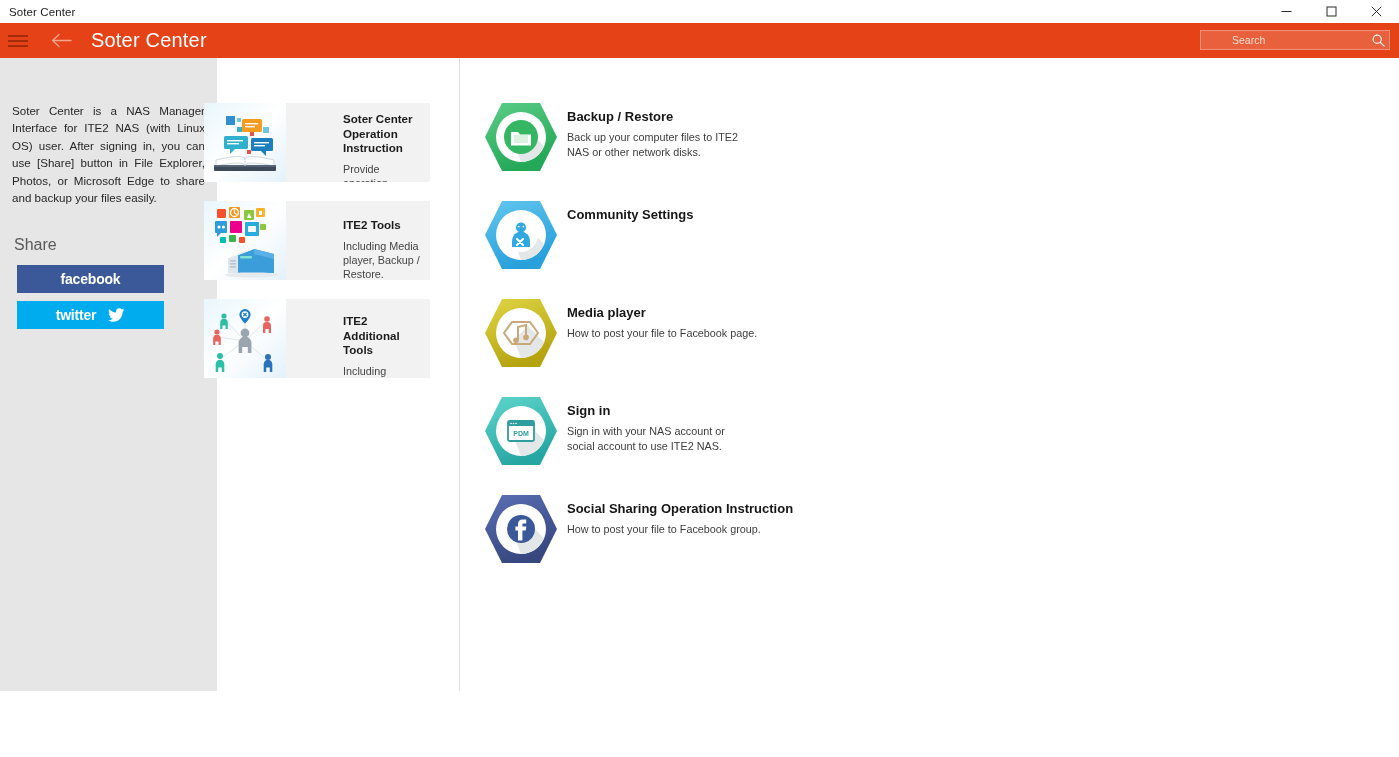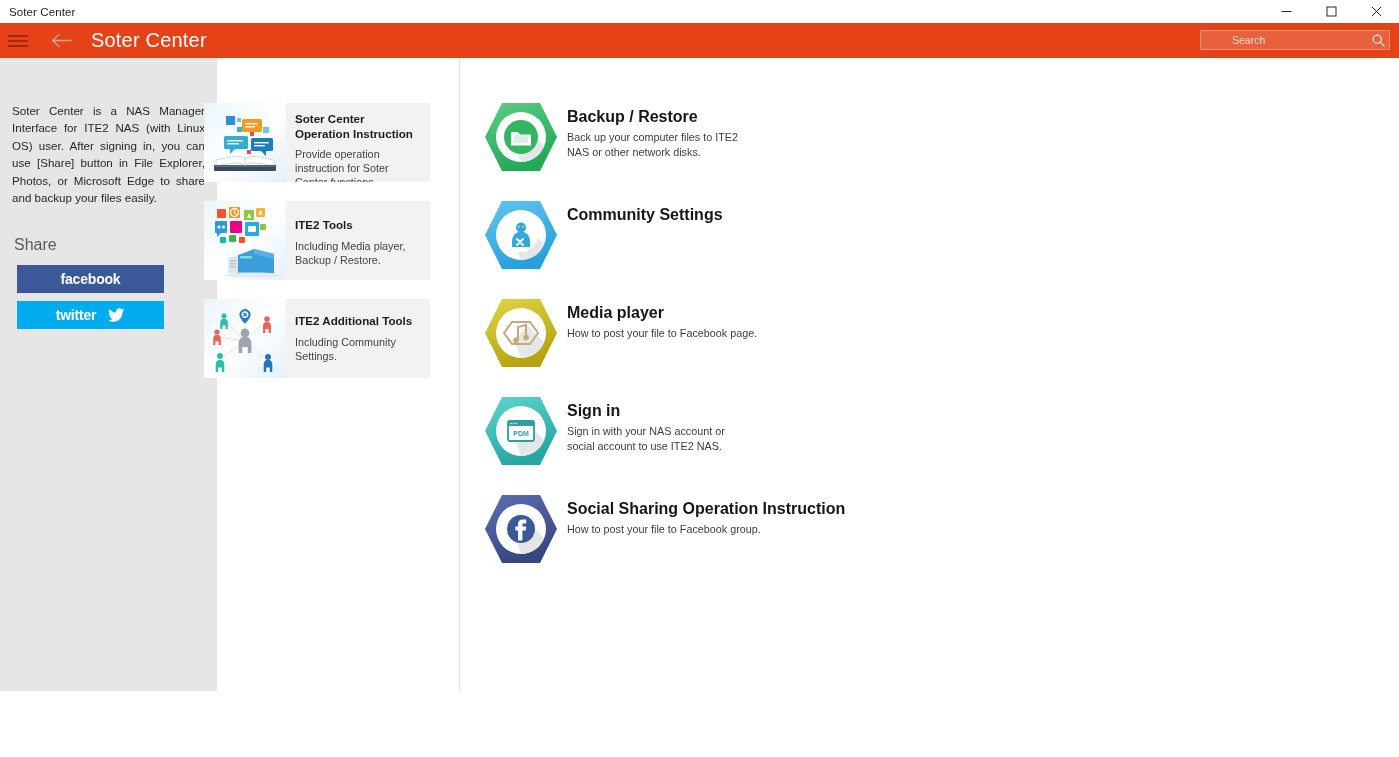--- a/index.html
+++ b/index.html
@@ -122,21 +122,21 @@
   }
 
   
   .cards {
     position: absolute; left: 204px; top: 45px;
     width: 226px;
   }
   .card {
     display: flex; width: 226px; height: 79px;
     background: #f2f2f2; margin-bottom: 19px;
-    cursor: pointer; overflow: hidden;
+    cursor: pointer; overflow: hidden; gap: 48px;
   }
   .card-thumb {
     width: 82px; height: 79px; flex: 0 0 82px;
     position: relative; overflow: hidden;
     background: linear-gradient(135deg,#eaf6fb 0%,#ffffff 55%,#e8f3fa 100%);
   }
   .card-body {
     flex: 1; padding: 9px 8px 0 9px;
     display: flex; flex-direction: column;
   }
@@ -159,21 +159,21 @@
   .hexwrap {
     width: 74px; height: 74px; flex: 0 0 74px;
     position: relative;
   }
   .hex {
     position: absolute; left: 0; top: 0;
     width: 74px; height: 74px;
   }
   .hexrow-text { margin-left: 9px; padding-top: 9px; width: 300px; }
   .hex-title {
-    font-size: 16px; font-weight: bold; color: #161616;
+    font-size: 13px; font-weight: bold; color: #161616;
     line-height: 15px;
   }
   .hex-desc {
     margin-top: 6px;
     font-size: 10.8px; color: #3d3d3d; line-height: 14.5px;
     max-width: 178px;
   }
   .hex-desc.wide { max-width: 260px; }
 </style>
 </head>

